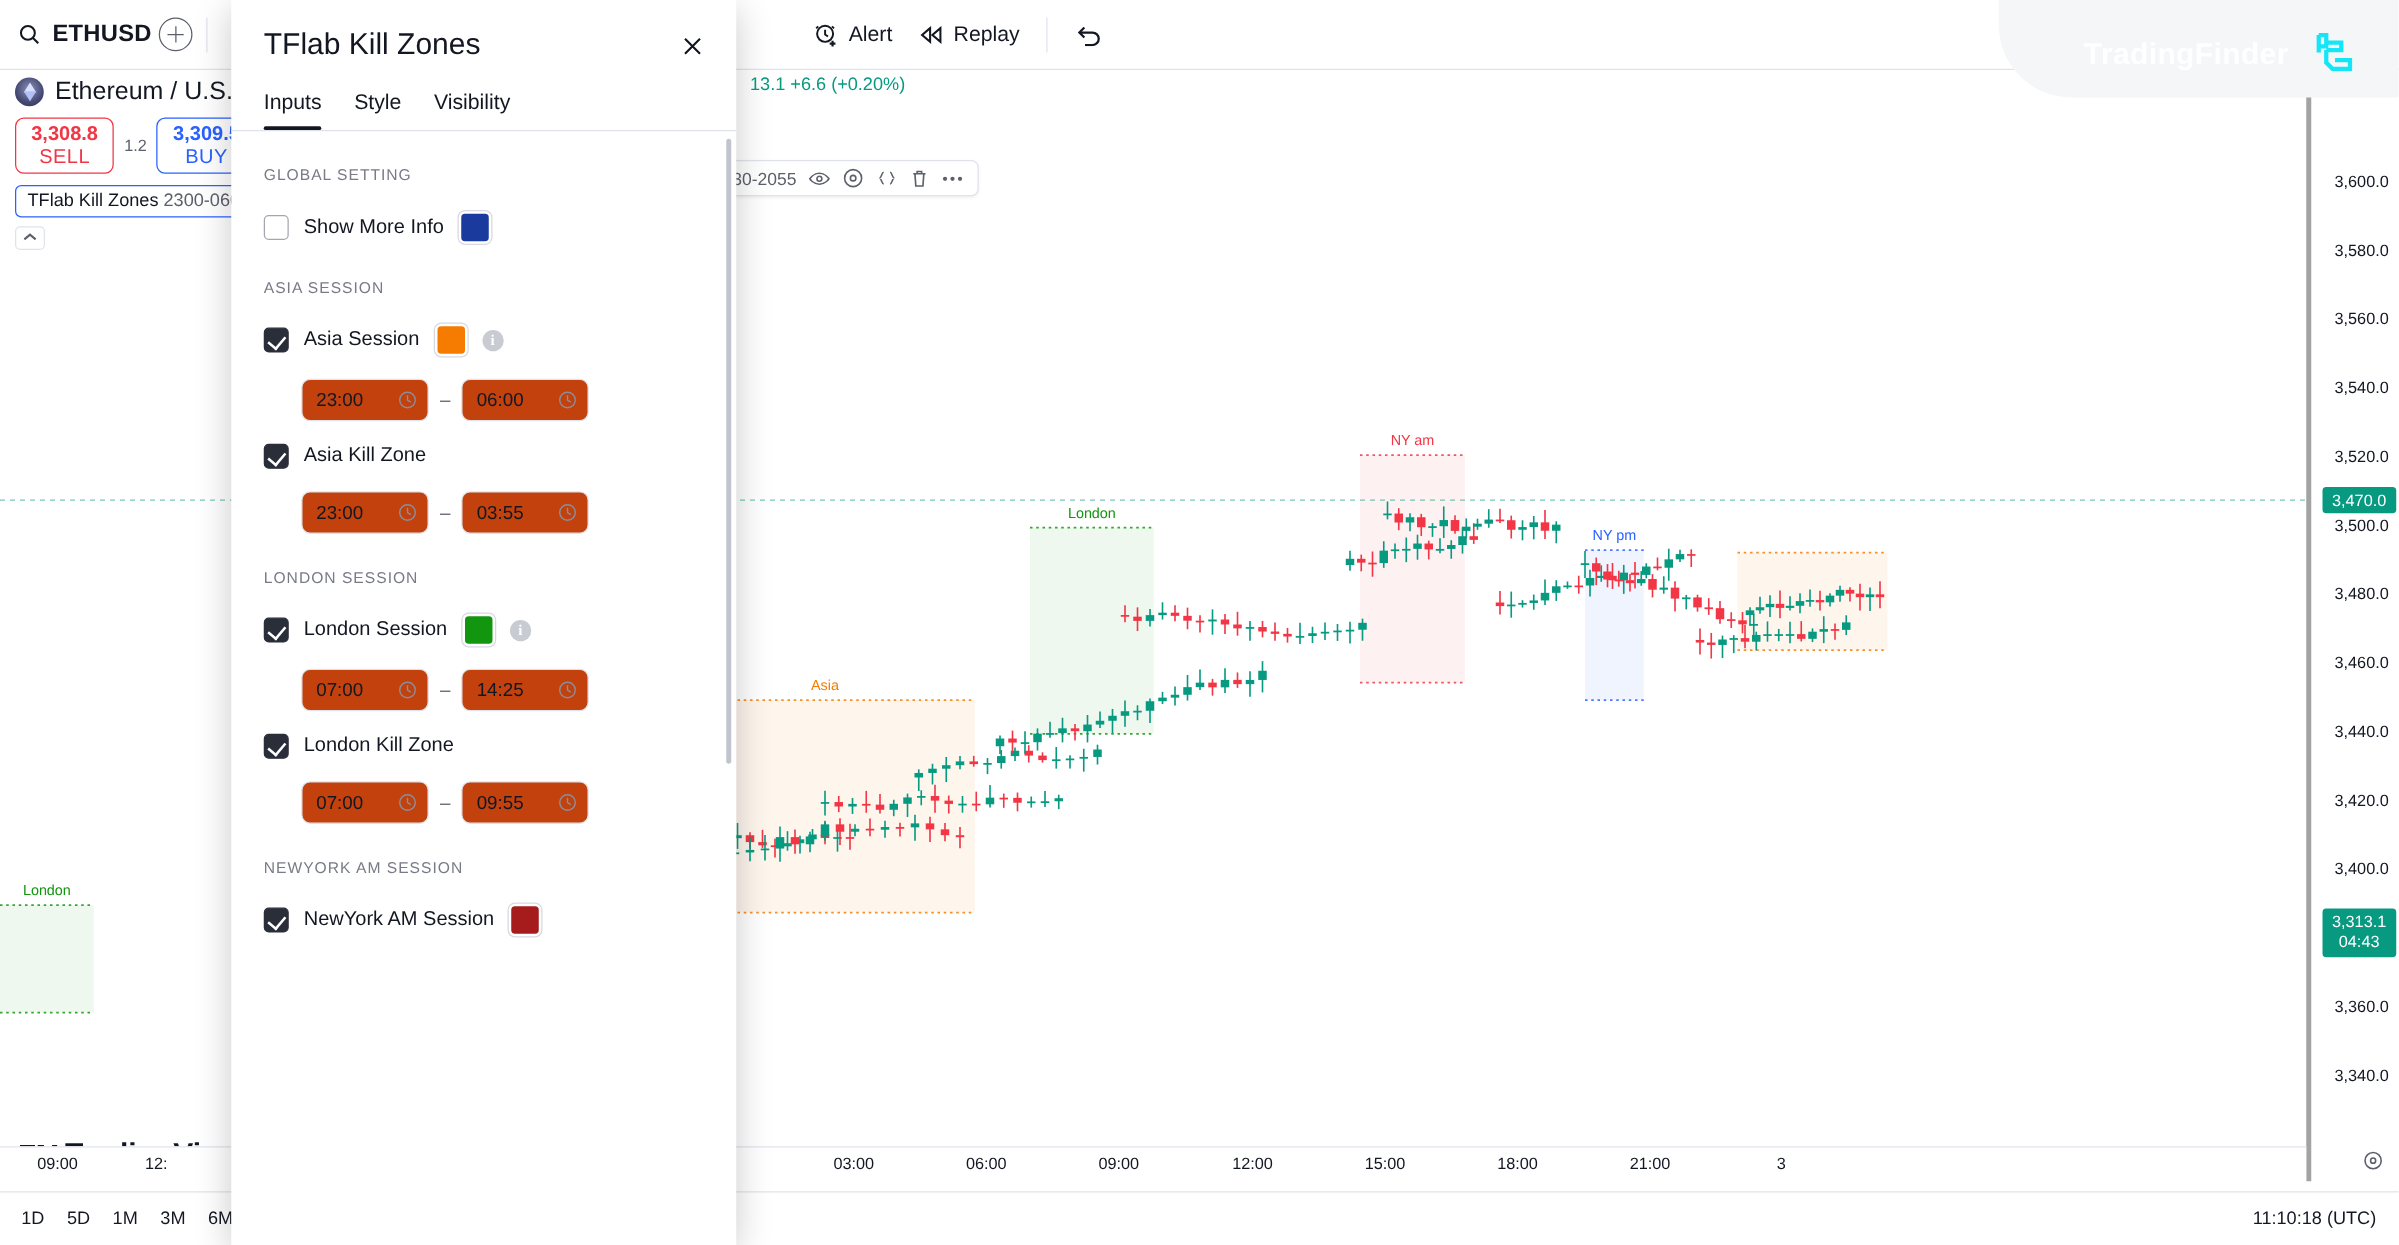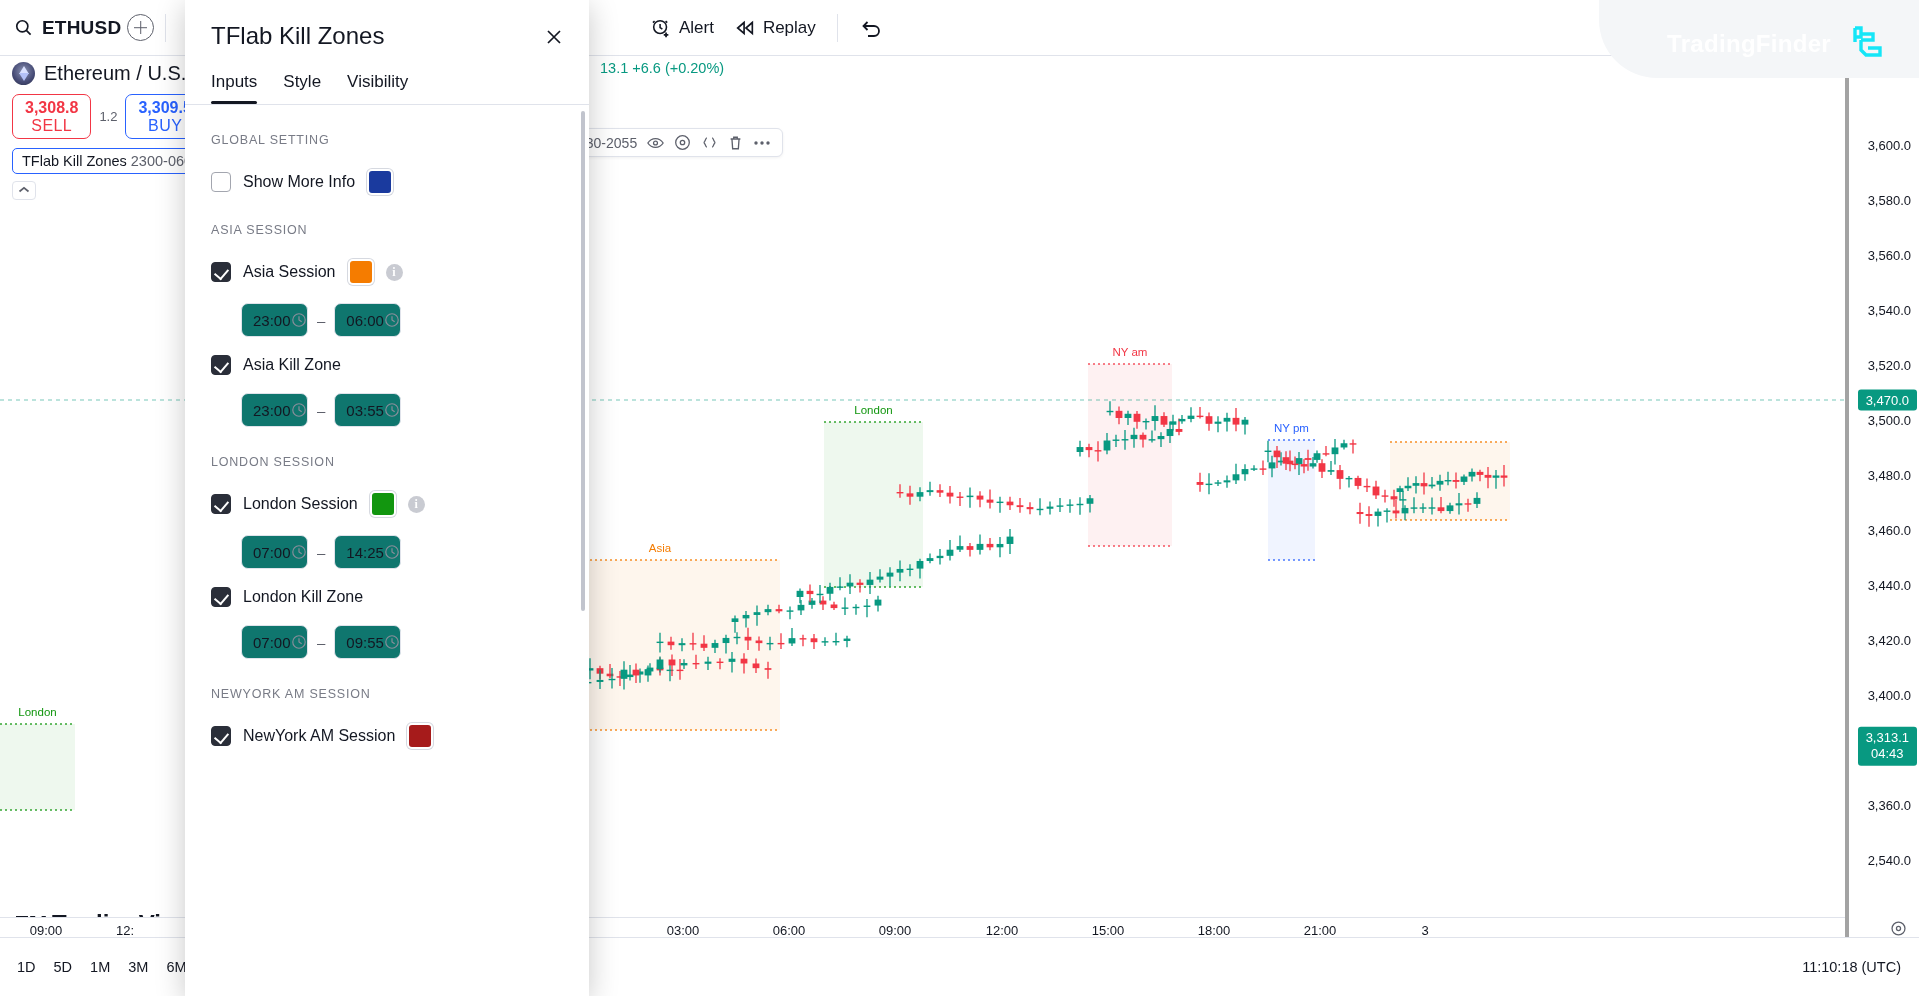--- a/index.html
+++ b/index.html
@@ -111,21 +111,21 @@
   .pa-gear { position: absolute; bottom: 8px; right: 12px; color: #5d606b; }
 
   .time-axis {
     position: absolute; bottom: 51px; left: 0; width: 1845px; height: 28px;
     border-top: 1px solid #e0e3eb; z-index: 4; background: #fff;
   }
   .ta-tick { position: absolute; top: 5px; font-size: 13px; color: #131722; transform: translateX(-50%); }
 
   
   .bottombar {
-    position: absolute; bottom: 0; left: 0; width: 1919px; height: 59px;
+    position: absolute; bottom: 0; left: 0; width: 1919px; height: 43px;
     border-top: 1px solid #e0e3eb; background: #fff; display: flex; align-items: center;
     z-index: 5;
   }
   .bb-item { font-size: 14.5px; color: #131722; padding: 5px 9px; border-radius: 5px; }
   .bb-clock { margin-left: auto; margin-right: 18px; font-size: 14.5px; color: #131722; }
 
   
   .watermark {
     position: absolute; top: 0; right: 0; width: 320px; height: 78px;
     background: #f4f6f8; border-bottom-left-radius: 58px; z-index: 6;
@@ -181,22 +181,22 @@
     width: 26px; height: 26px; border-radius: 5px; border: 2px solid #fff;
     box-shadow: 0 0 0 1px #d6d9e0; flex: 0 0 auto;
   }
   .info-dot {
     width: 17px; height: 17px; border-radius: 50%; background: #c9cbd2;
     color: #fff; font-size: 12px; font-weight: bold; display: flex;
     align-items: center; justify-content: center; font-family: "Liberation Serif", serif;
   }
   .time-row { display: flex; align-items: center; gap: 9px; margin: 0 0 18px 30px; }
   .time-input {
-    width: 67px; height: 34px; border: 1px solid #e0e3eb; border-radius: 7px;
-    display: flex; align-items: center; padding: 0 8px 0 11px; background: #0f766e;
+    width: 102px; height: 34px; border: 1px solid #e0e3eb; border-radius: 7px;
+    display: flex; align-items: center; padding: 0 8px 0 11px; background: #c2410c;
     justify-content: space-between;
   }
   .time-input .tv { font-size: 15px; color: #131722; }
   .dash { color: #5d606b; font-size: 15px; }
   .clock-ic { width: 16px; height: 16px; }
   .dlg-foot {
     height: 72px; border-top: 1px solid #e0e3eb; display: flex; align-items: center;
     padding: 0 26px; gap: 12px;
   }
   .defaults {
@@ -802,21 +802,21 @@
         <div class="pa-tick" style="top: 258px;">3,540.0</div>
         <div class="pa-tick" style="top: 313px;">3,520.0</div>
         <div class="pa-tick" style="top: 368px;">3,500.0</div>
         <div class="pa-tick" style="top: 423px;">3,480.0</div>
         <div class="pa-tick" style="top: 478px;">3,460.0</div>
         <div class="pa-tick" style="top: 533px;">3,440.0</div>
         <div class="pa-tick" style="top: 588px;">3,420.0</div>
         <div class="pa-tick" style="top: 643px;">3,400.0</div>
         <div class="pa-tick" style="top: 698px;">3,380.0</div>
         <div class="pa-tick" style="top: 753px;">3,360.0</div>
-        <div class="pa-tick" style="top: 808px;">2,540.0</div>
+        <div class="pa-tick" style="top: 808px;">3,340.0</div>
       </div>
     <div class="pa-badge" id="pa-cur" style="top: 348px;">3,470.0</div>
     <div class="pa-badge last2" id="pa-last" style="top: 694px;">3,313.1<br>04:43</div>
     <div class="pa-gear">
       <svg width="17" height="17" viewBox="0 0 20 20" fill="none" stroke="#5d606b" stroke-width="1.5">
           <circle cx="10" cy="10" r="7.6"></circle>
           <circle cx="10" cy="10" r="2.4"></circle>
         </svg>
     </div>
   </div>

